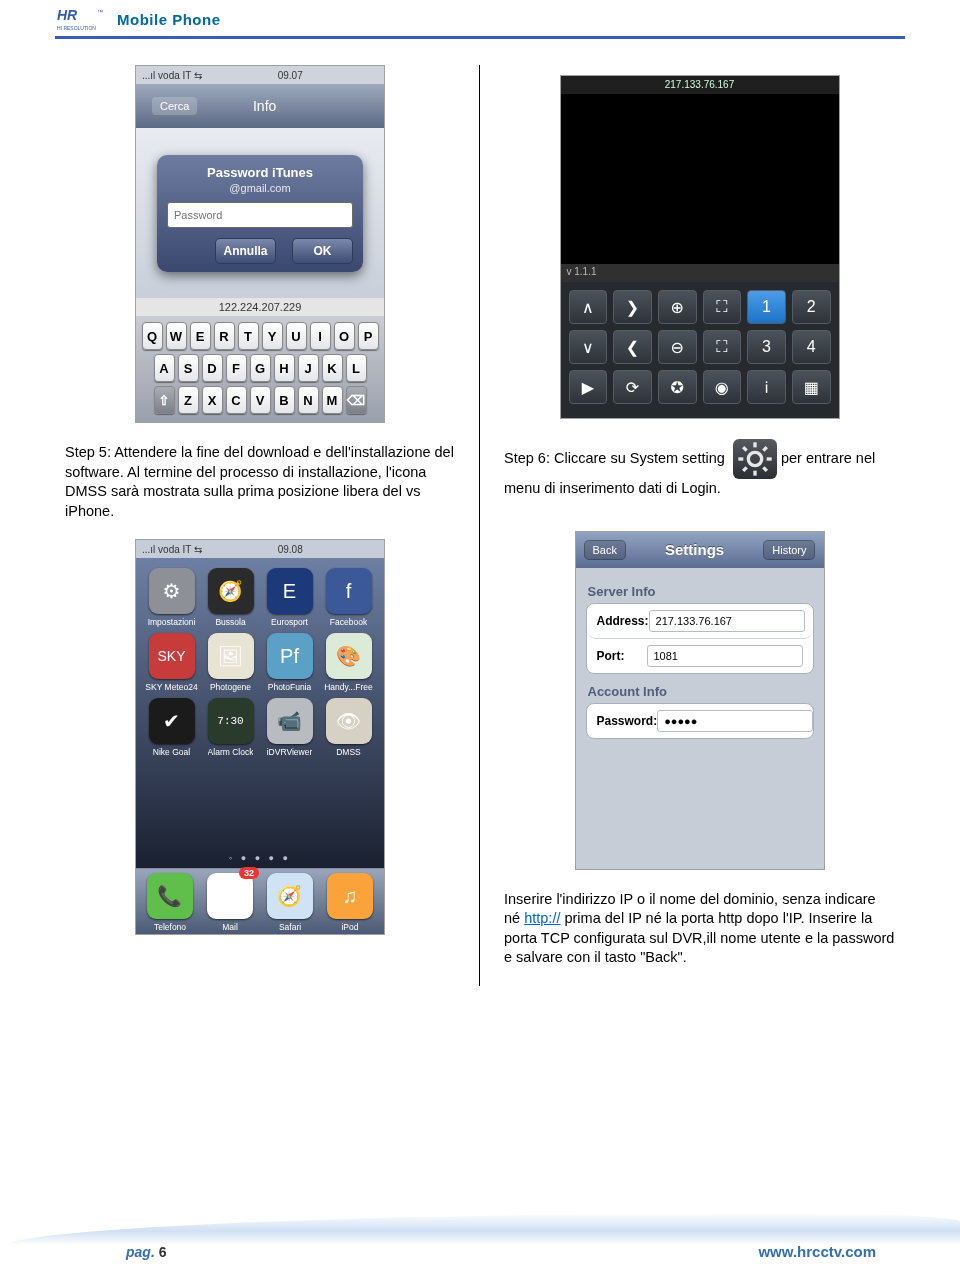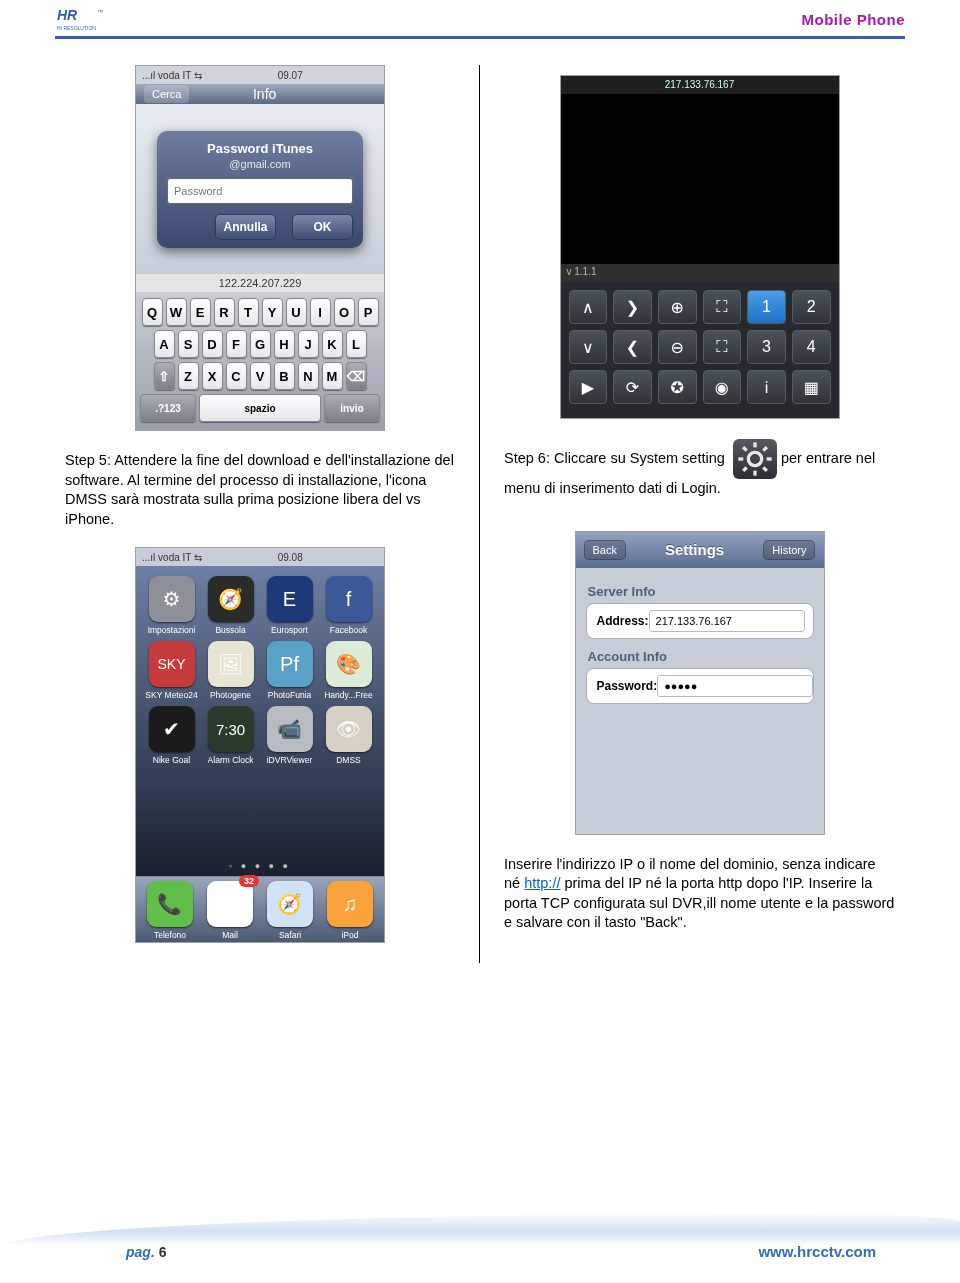--- a/index.html
+++ b/index.html
@@ -1,34 +1,34 @@
 <!DOCTYPE html>
 <html><head>
 <meta charset="utf-8">
 <style>
   * { box-sizing: border-box; margin: 0; padding: 0; }
   body { width: 960px; margin: 0 auto; font-family: Arial, sans-serif; background: #fff; position: relative; min-height: 1283px;}
   .page { padding: 0 55px; }
-  .topbar { display: flex; justify-content: space-between; align-items: center; padding: 6px 0 4px; gap: 10px; }
-  .topbar .brand-txt { color: #a21caf; font-weight: bold; font-size: 15px; letter-spacing: .5px; }
+  .topbar { display: flex; justify-content: flex-start; align-items: center; padding: 6px 0 4px; gap: 10px; }
+  .topbar .brand-txt { color: #0369a1; font-weight: bold; font-size: 15px; letter-spacing: .5px; }
   .logo { width: 52px; height: 26px; position: relative; }
   .logo svg { width: 100%; height: 100%; }
   .rule { height: 3px; background: linear-gradient(#3a5db7,#3a5db7); margin-bottom: 26px; }
   .cols { display: flex; }
   .col { width: 50%; padding: 0 10px; }
   .col.left { border-right: 1px solid #000; padding-right: 24px; }
   .col.right { padding-left: 24px; }
   .shot-wrap { display: flex; justify-content: center; margin-bottom: 20px; }
   .bodytxt { font-size: 14.5px; line-height: 1.35; margin: 6px 0 18px; }
   .link { color: #0066cc; text-decoration: underline; }
 
   
   .phoneA { width: 250px; border: 1px solid #a0a0a0; background: #000; position: relative; font-family: Arial, sans-serif; }
   .phoneA .status { height: 18px; background: #cfd4dc; color: #333; font-size: 10px; display: flex; align-items: center; justify-content: space-between; padding: 0 6px; }
-  .phoneA .nav { height: 20px; background: linear-gradient(#9ea9bd,#5c6a84); display: flex; align-items: center; justify-content: space-between; padding: 0 8px; color:#fff; font-size:14px;}
+  .phoneA .nav { height: 44px; background: linear-gradient(#9ea9bd,#5c6a84); display: flex; align-items: center; justify-content: space-between; padding: 0 16px; color:#fff; font-size:14px;}
   .phoneA .nav .cerca { background: rgba(255,255,255,.2); padding: 3px 8px; border-radius: 4px; font-size: 11px; }
   .phoneA .apparea { height: 170px; background: linear-gradient(#e8ecf2,#c9cfd9); position: relative; display:flex; align-items:center; justify-content:center;}
   .phoneA .popover { width: 206px; background: linear-gradient(#6e7ca0,#3a4870); border-radius: 10px; padding: 10px 10px 8px; box-shadow: 0 4px 12px rgba(0,0,0,.5); }
   .phoneA .popover .ptitle { color:#fff; font-weight:bold; font-size:13px; text-align:center; margin-bottom:2px;}
   .phoneA .popover .pemail { color:#e6e8ef; font-size:11px; text-align:center; margin-bottom:8px;}
   .phoneA .popover input.pwd { width:100%; height:26px; border:1px solid #6b6b6b; border-radius:3px; background:#fff; padding:0 6px; font-size:11px; }
   .phoneA .popover .pbtns { display:flex; gap:16px; margin-top:10px;padding-left:48px; }
   .phoneA .popover .pbtn { flex:1; height:26px; border-radius:5px; background:linear-gradient(#7a88aa,#3e4d74); color:#fff; font-size:12px; font-weight:bold; border:1px solid #2d3a5a; display:flex;align-items:center;justify-content:center;}
   .phoneA .smallip { background:#e5e5e5; text-align:center; color:#333; font-size:11px; padding:3px 0;}
   .phoneA .kbd { background: linear-gradient(#c9ccd2,#9aa0ac); padding: 6px 4px 4px; }
@@ -161,25 +161,20 @@
                 <div class="key dark">⇧</div>
                 <div class="key">Z</div>
                 <div class="key">X</div>
                 <div class="key">C</div>
                 <div class="key">V</div>
                 <div class="key">B</div>
                 <div class="key">N</div>
                 <div class="key">M</div>
                 <div class="key dark">⌫</div>
               </div>
-            <div class="krow">
-              <div class="key wide dark">.?123</div>
-              <div class="key space">spazio</div>
-              <div class="key wide dark">invio</div>
-            </div>
           </div>
         </div>
       </div>
 
       <p class="bodytxt">Step 5: Attendere la fine del download e dell'installazione del software. Al termine del processo di installazione, l'icona  DMSS sarà mostrata sulla prima posizione libera del vs iPhone.</p>
 
       <div class="shot-wrap">
         <div class="phoneB">
           <div class="status">
             <span>...ıl voda IT  ⇆</span>
@@ -222,21 +217,21 @@
                   <div class="sq" style="background: rgb(220, 234, 216); font-size: 20px;">🎨</div>
                   <div class="lbl">Handy...Free</div>
                 </div>
               </div>
             <div class="approw" id="ar3">
                 <div class="appicon">
                   <div class="sq" style="background: rgb(27, 27, 27); font-size: 20px;">✔</div>
                   <div class="lbl">Nike Goal</div>
                 </div>
                 <div class="appicon">
-                  <div class="sq" style="background: rgb(43, 59, 43); font-size: 15px;">7:30</div>
+                  <div class="sq" style="background: rgb(43, 59, 43); font-size: 11px; font-family: Liberation Mono, monospace;">7:30</div>
                   <div class="lbl">Alarm Clock</div>
                 </div>
                 <div class="appicon">
                   <div class="sq" style="background: rgb(184, 188, 193); font-size: 20px;">📹</div>
                   <div class="lbl">iDVRViewer</div>
                 </div>
                 <div class="appicon">
                   <div class="sq" style="background: rgb(215, 208, 196); font-size: 20px;">👁</div>
                   <div class="lbl">DMSS</div>
                 </div>
@@ -329,20 +324,24 @@
             <div class="ntitle">Settings</div>
             <div class="nbtn">History</div>
           </div>
           <div class="form">
             <div class="sect">Server Info</div>
             <div class="grp">
               <div class="fld">
                 <span class="flab">Address:</span>
                 <input type="text" value="217.133.76.167" style="">
               </div>
+              <div class="fld">
+                <span class="flab">Port:</span>
+                <input type="text" value="1081" style="">
+              </div>
             </div>
             <div class="sect">Account Info</div>
             <div class="grp">
               <div class="fld">
                 <span class="flab">Password:</span>
                 <input type="text" value="●●●●●" style="">
               </div>
             </div>
             <div style="height:110px"></div>
           </div>

